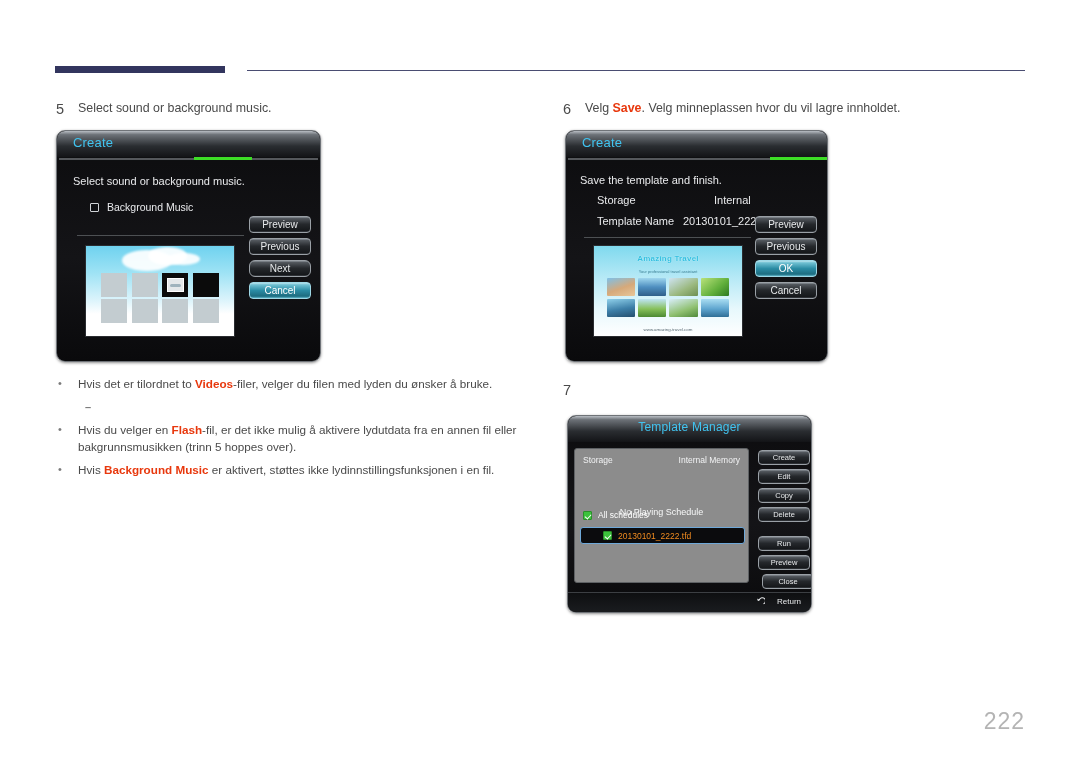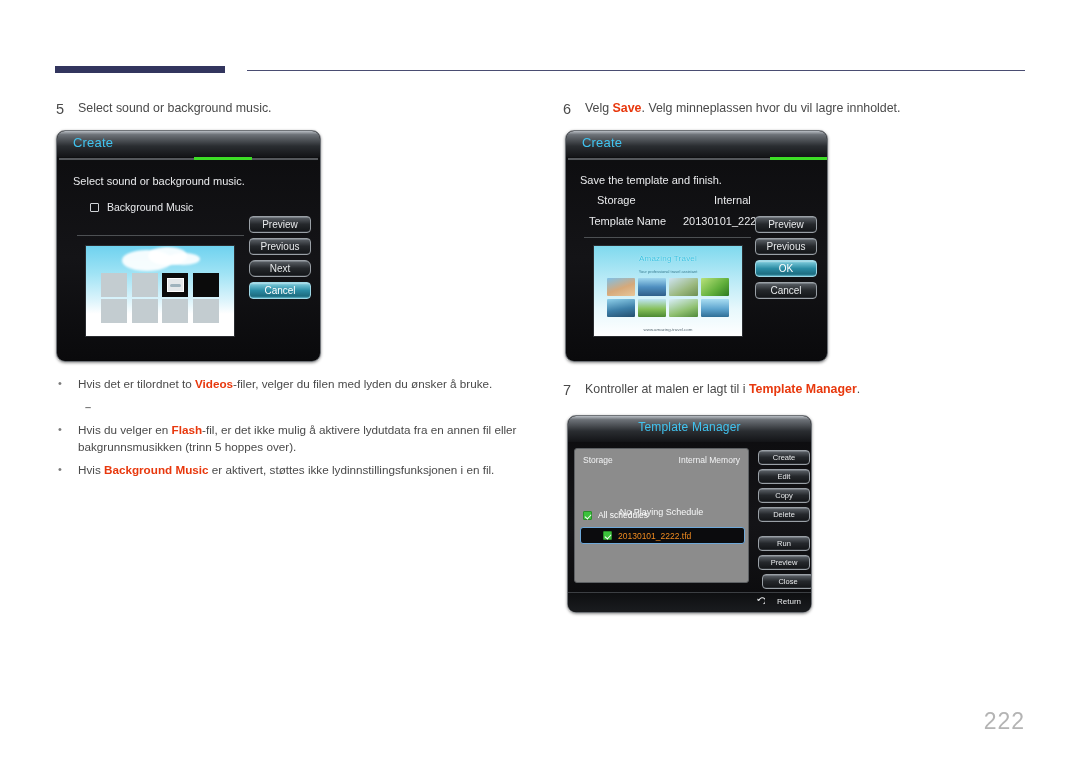--- a/index.html
+++ b/index.html
@@ -104,21 +104,21 @@
   .cell.dark { background:#0b0b0b; }
   .cell.img  { background:#0b0b0b; display:flex; align-items:center; justify-content:center; }
   .cell.img i { display:block; width:64%; height:62%; background:#e4e8ea; border:1px solid #fff;
                 position:relative; }
   .cell.img i::after{ content:""; position:absolute; left:14%; top:40%; width:72%; height:26%;
                       background:#9fb3bd; border-radius:2px; }
 
   
   .trv { position:absolute; inset:0; background:linear-gradient(180deg,#7fd9ee 0%,#b6e9f6 35%,#e7f8fc 70%,#ffffff 100%); }
   .trv-title { position:absolute; left:0; top:9%; width:100%; text-align:center;
-               font-size:8px; color:#2fbfe0; font-weight:normal; text-shadow:0 0 1px #fff; letter-spacing:.2px;}
+               font-size:8px; color:#2fbfe0; font-weight:bold; text-shadow:0 0 1px #fff; letter-spacing:.2px;}
   .trv-sub { position:absolute; left:0; top:25%; width:100%; text-align:center;
              font-size:4px; color:#3a7d92; }
   .trv-grid { position:absolute; left:9%; top:35%; width:82%; height:44%;
               display:grid; grid-template-columns:repeat(4,1fr); grid-template-rows:repeat(2,1fr); gap:3px;}
   .trv-cell { border-radius:1px; }
   .trv-foot { position:absolute; left:0; bottom:5%; width:100%; text-align:center;
               font-size:4.4px; color:#5a6b74; }
 
   
   .tm-panel { position:absolute; background:#8c8c8c; border:1px solid #5e6164; border-radius:3px; }
@@ -157,21 +157,20 @@
   <div class="step-text">Select sound or background music.</div>
 </div>
 
 <div class="step" id="step6">
   <div class="step-num">6</div>
   <div class="step-text"><span>Velg </span><span class="hl">Save</span><span>. Velg minneplassen hvor du vil lagre innholdet.</span></div>
 </div>
 
 <div class="step" id="step7">
   <div class="step-num">7</div>
-  <div class="step-text"><span>Kontroller at malen er lagt til i </span><span class="hl">Template Manager</span><span>.</span></div>
 </div>
 
 <div class="osd" id="dlg-sound" style="left:56px; top:130px; width:265px; height:232px;">
   <div class="osd-title">
     <span class="t">Create</span>
   </div>
   <div class="progress">
     <div class="track"></div>
     <div class="fill" id="p1fill" style="width: 22%; left: 52%;"></div>
   </div>
@@ -219,21 +218,21 @@
   <div class="progress">
     <div class="track"></div>
     <div class="fill" id="p2fill" style="width: 22%; left: 78%;"></div>
   </div>
   <div class="osd-body" style="height:230px;">
     <div class="lbl" style="left:14px; top:13px;">Save the template and finish.</div>
 
     <div class="lbl" style="left:31px; top:33px;">Storage</div>
     <div class="val" style="left:148px; top:33px;">Internal</div>
 
-    <div class="lbl" style="left:23px; top:54px;">Template Name</div>
+    <div class="lbl" style="left:31px; top:54px;">Template Name</div>
     <div class="val" style="left:117px; top:54px;">20130101_2222</div>
 
     <div class="divider" style="left:18px; top:76px; width:167px;"></div>
 
     <div class="thumb" style="left:27px; top:84px; width:150px; height:92px;">
       <div class="trv">
         <div class="trv-title">Amazing Travel</div>
         <div class="trv-sub">Your professional travel assistant</div>
         <div class="trv-grid">
           <div class="trv-cell" style="background:linear-gradient(160deg,#7ec0e8 0%,#d6a97a 55%,#e8c79a 100%);"></div>

